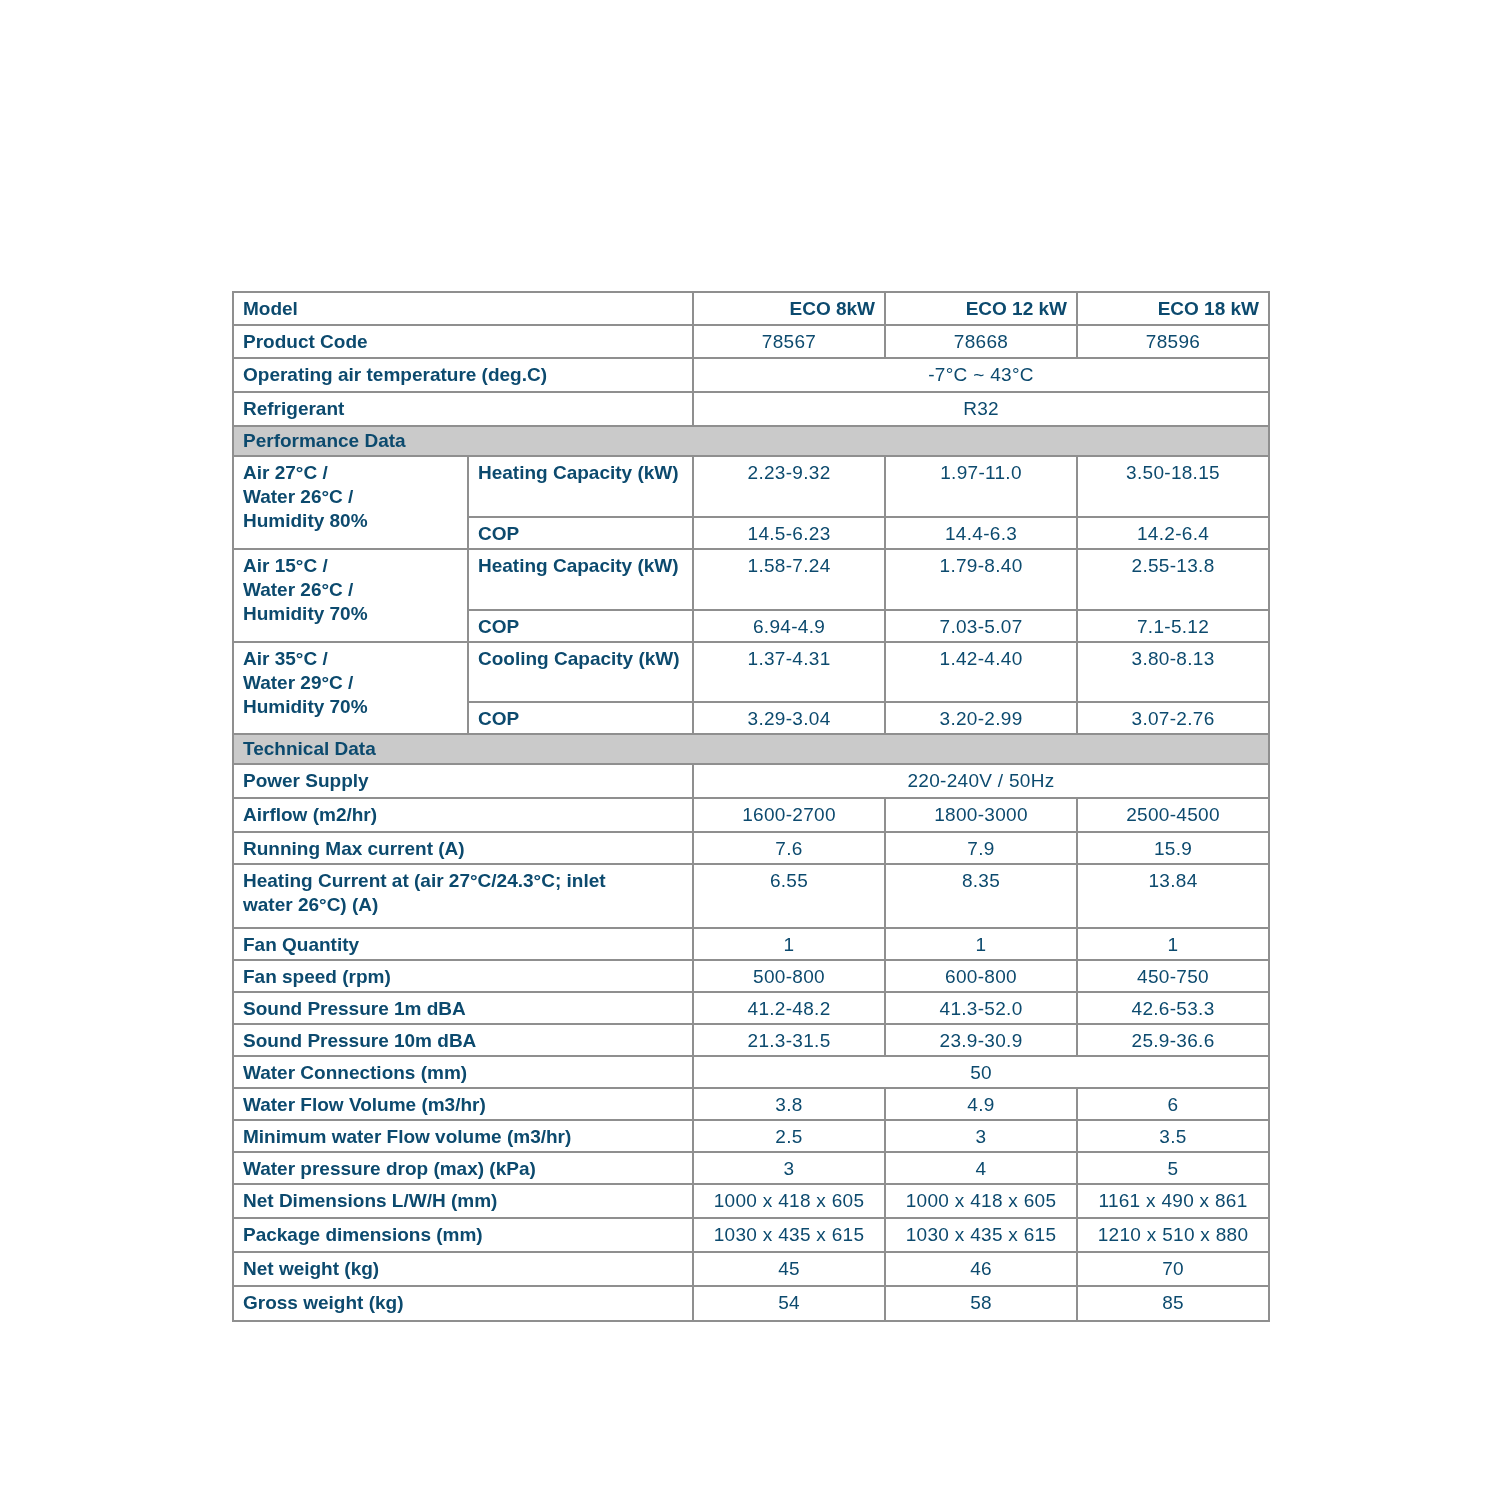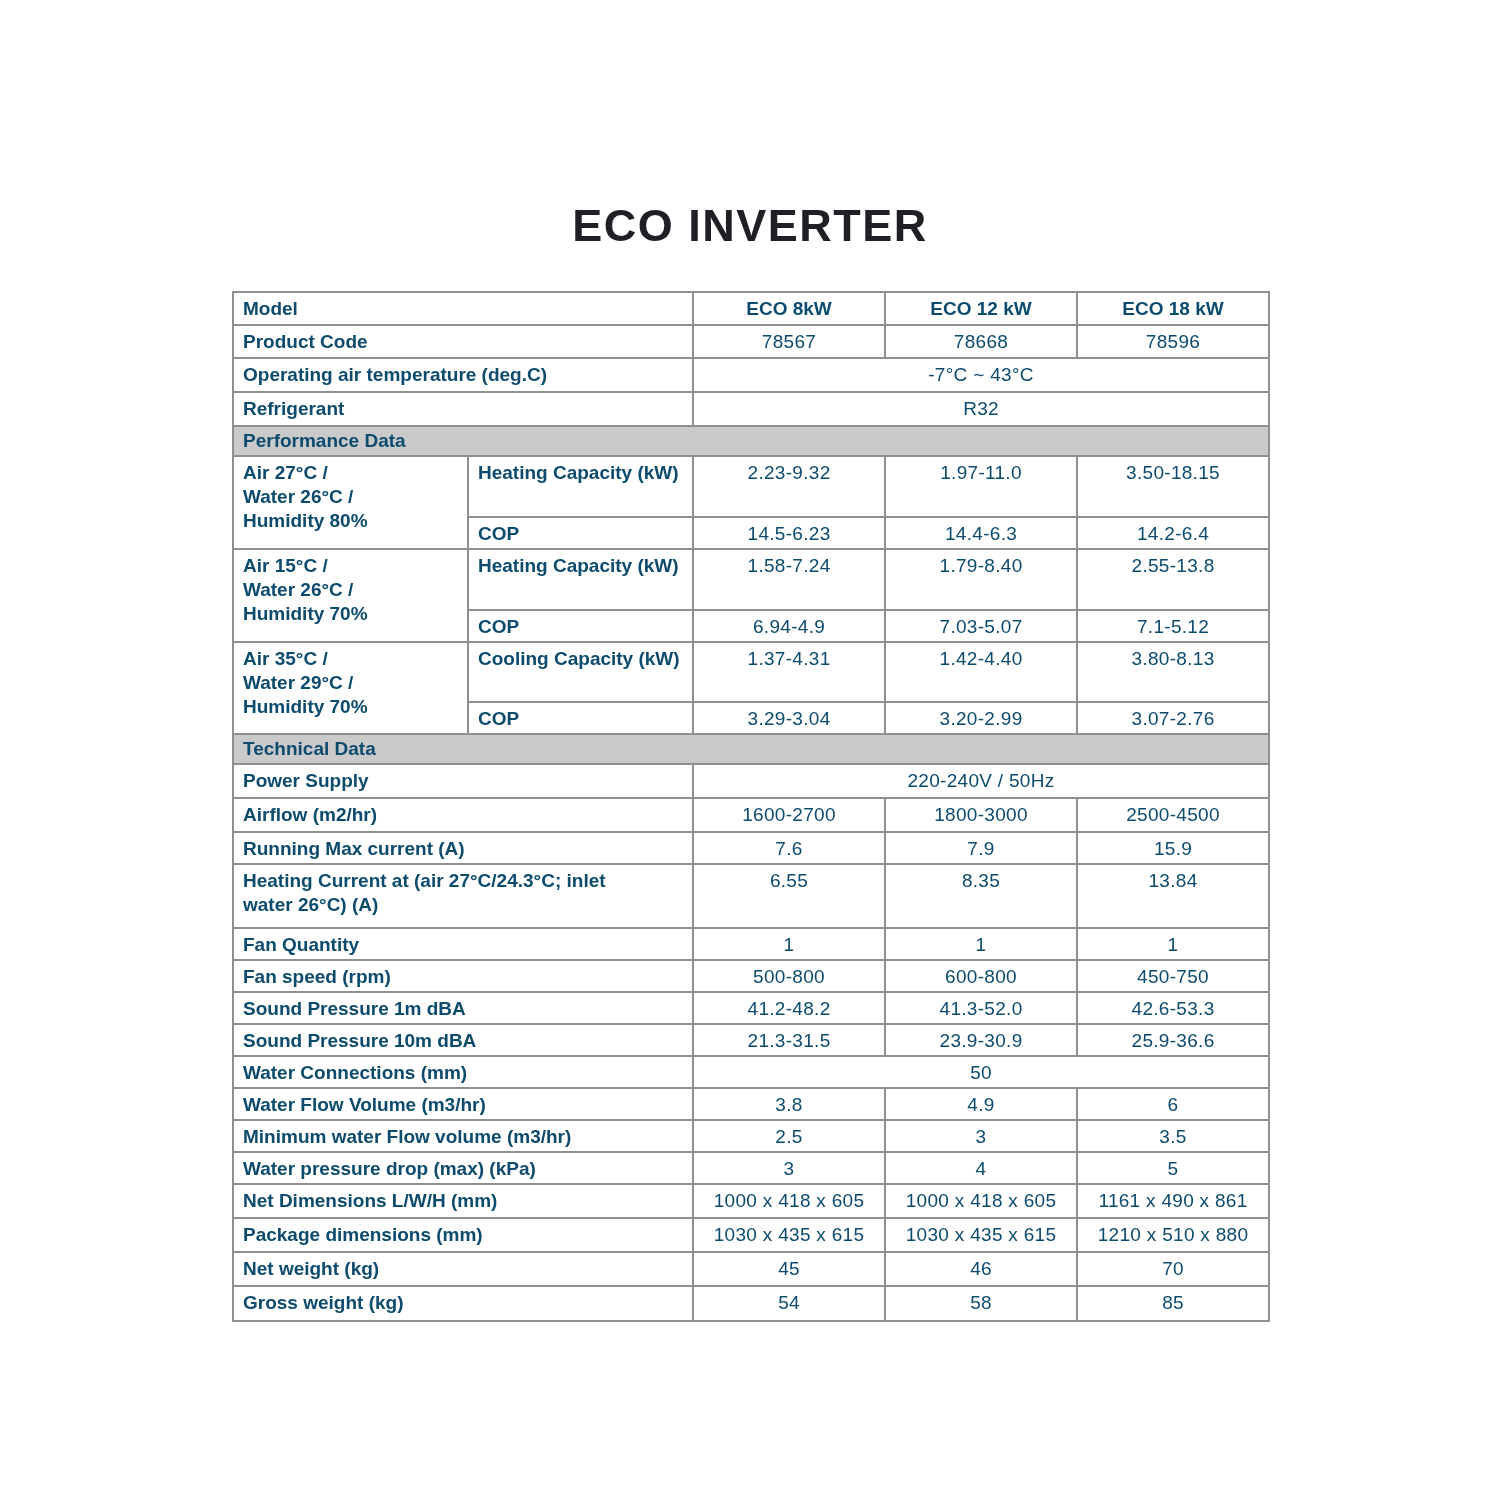--- a/index.html
+++ b/index.html
@@ -51,41 +51,40 @@
     text-align: left;
     font-weight: bold;
     line-height: 26px;
   }
   td.val {
     text-align: center;
     font-weight: normal;
     letter-spacing: 0.3px;
   }
   td.model-h {
-    text-align: center;
+    text-align: right;
     font-weight: bold;
   }
   tr.section-row td {
     background: #cacaca;
     font-weight: bold;
     padding-top: 2px;
     padding-bottom: 2px;
     margin-left: 48px;
   }
   .wrap-narrow {
     display: inline-block;
     max-width: 368px;
   }
 </style>
 </head>
 <body>
 
 <div class="page">
 
-  <div class="doc-title">ECO INVERTER</div>
 
   <table class="spec">
     <colgroup>
       <col style="width:235px">
         <col style="width:225px">
       <col style="width:192px">
         <col style="width:192px">
         <col style="width:192px">
     </colgroup>
 

